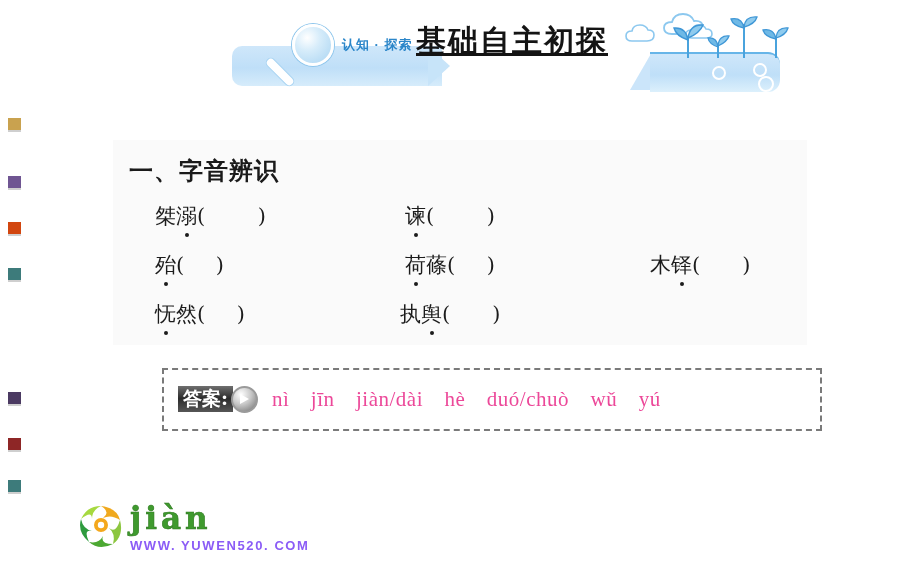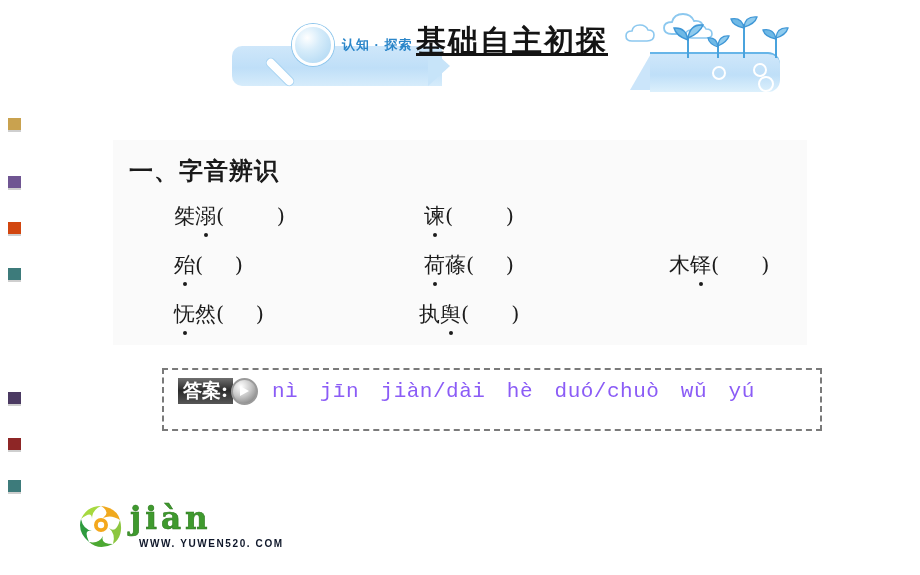--- a/index.html
+++ b/index.html
@@ -171,21 +171,21 @@
     font-family: "DejaVu Serif", "Liberation Serif", serif;
     font-size: 24px;
     font-weight: bold;
     color: #1a1a1a;
     letter-spacing: 1px;
     white-space: nowrap;
     text-align: center;
   }
   .word-grid {
     position: absolute;
-    left: 61px;
+    left: 42px;
     top: 62px;
     width: 648px;
   }
   .word-row {
     display: flex;
     height: 49px;
     align-items: flex-start;
   }
   .word-cell {
     position: relative;
@@ -215,21 +215,21 @@
     top: 368px;
     width: 660px;
     height: 63px;
     border: 2px dashed #7a7a7a;
     box-sizing: border-box;
     background: #ffffff;
   }
   .answer-inner {
     position: absolute;
     left: 14px;
-    top: 4px;
+    top: 12px;
     display: flex;
     align-items: center;
     height: 34px;
   }
   .answer-label {
     display: inline-block;
     background: linear-gradient(180deg, #6f6f6f 0%, #2b2b2b 48%, #565656 100%);
     color: #ffffff;
     font-family: "DejaVu Serif", "Liberation Serif", serif;
     font-size: 19px;
@@ -256,23 +256,23 @@
     left: 7px;
     top: 6px;
     width: 0;
     height: 0;
     border-top: 5px solid transparent;
     border-bottom: 5px solid transparent;
     border-left: 9px solid #ffffff;
   }
   .answer-text {
     margin-left: 14px;
-    font-family: Liberation Mono, monospace;
+    font-family: Liberation Serif, serif;
     font-size: 21px;
-    color: #8b5cf6;
+    color: #ec4899;
     letter-spacing: 0.5px;
     white-space: nowrap;
   }
 
   
   .logo {
     position: absolute;
     left: 78px;
     top: 500px;
     width: 230px;
@@ -295,26 +295,25 @@
     color: #3f9a2e;
     letter-spacing: 4px;
     white-space: nowrap;
     -webkit-text-stroke: 0.6px #2e7a20;
   }
   .logo-url {
     position: absolute;
     left: 52px;
     top: 38px;
     font-family: "Liberation Sans", sans-serif;
-    font-size: 10px;
-    font-weight: bold;
-    color: #0f172a;
+    font-size: 13px;
+    font-weight: bold;
+    color: #8b5cf6;
     letter-spacing: 1.6px;
     white-space: nowrap;
-    margin-left: 9px;
   }
 </style>
 </head>
 <body>
 
 <div class="edge-markers">
     <div class="edge-marker" style="top: 118px; background: rgb(201, 162, 79);"></div>
     <div class="edge-marker" style="top: 176px; background: rgb(111, 85, 146);"></div>
     <div class="edge-marker" style="top: 222px; background: rgb(210, 70, 15);"></div>
     <div class="edge-marker" style="top: 268px; background: rgb(61, 123, 123);"></div>

